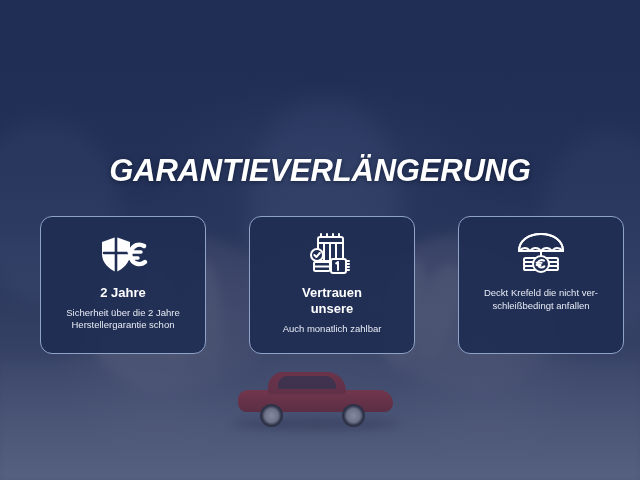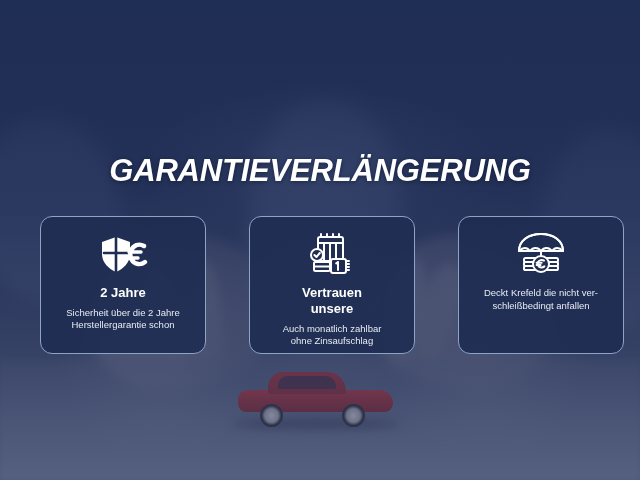--- a/index.html
+++ b/index.html
@@ -301,21 +301,20 @@
           <path d="M31 29 V37 M29.2 30.4 L31 29"></path>
           <path d="M39 28 H42 M39 31 H42 M39 34 H42 M39 37 H42"></path>
         </svg>
       </div>
       <div class="card-title">
         <span class="ln">Vertrauen</span>
         <span class="ln">unsere</span>
       </div>
       <div class="card-subtitle">
         <span class="ln">Auch monatlich zahlbar</span>
-        <span class="ln">ohne Zinsaufschlag</span>
       </div>
     </div>
 
     <div class="card">
       <div class="card-icon">
         <svg width="56" height="46" viewBox="0 0 56 46" fill="none" stroke="#ffffff" stroke-width="2" stroke-linecap="round" stroke-linejoin="round">
           <path d="M6 19 C6 9 15 2 28 2 C41 2 50 9 50 19 Z" fill="#1f2d53"></path>
           <path d="M6 19 C6 9 15 2 28 2 C41 2 50 9 50 19"></path>
           <path d="M6 19 C10 15 14 15 17 19 C20 15 25 15 28 19 C31 15 36 15 39 19 C42 15 46 15 50 19"></path>
           <path d="M28 19 V32"></path>

